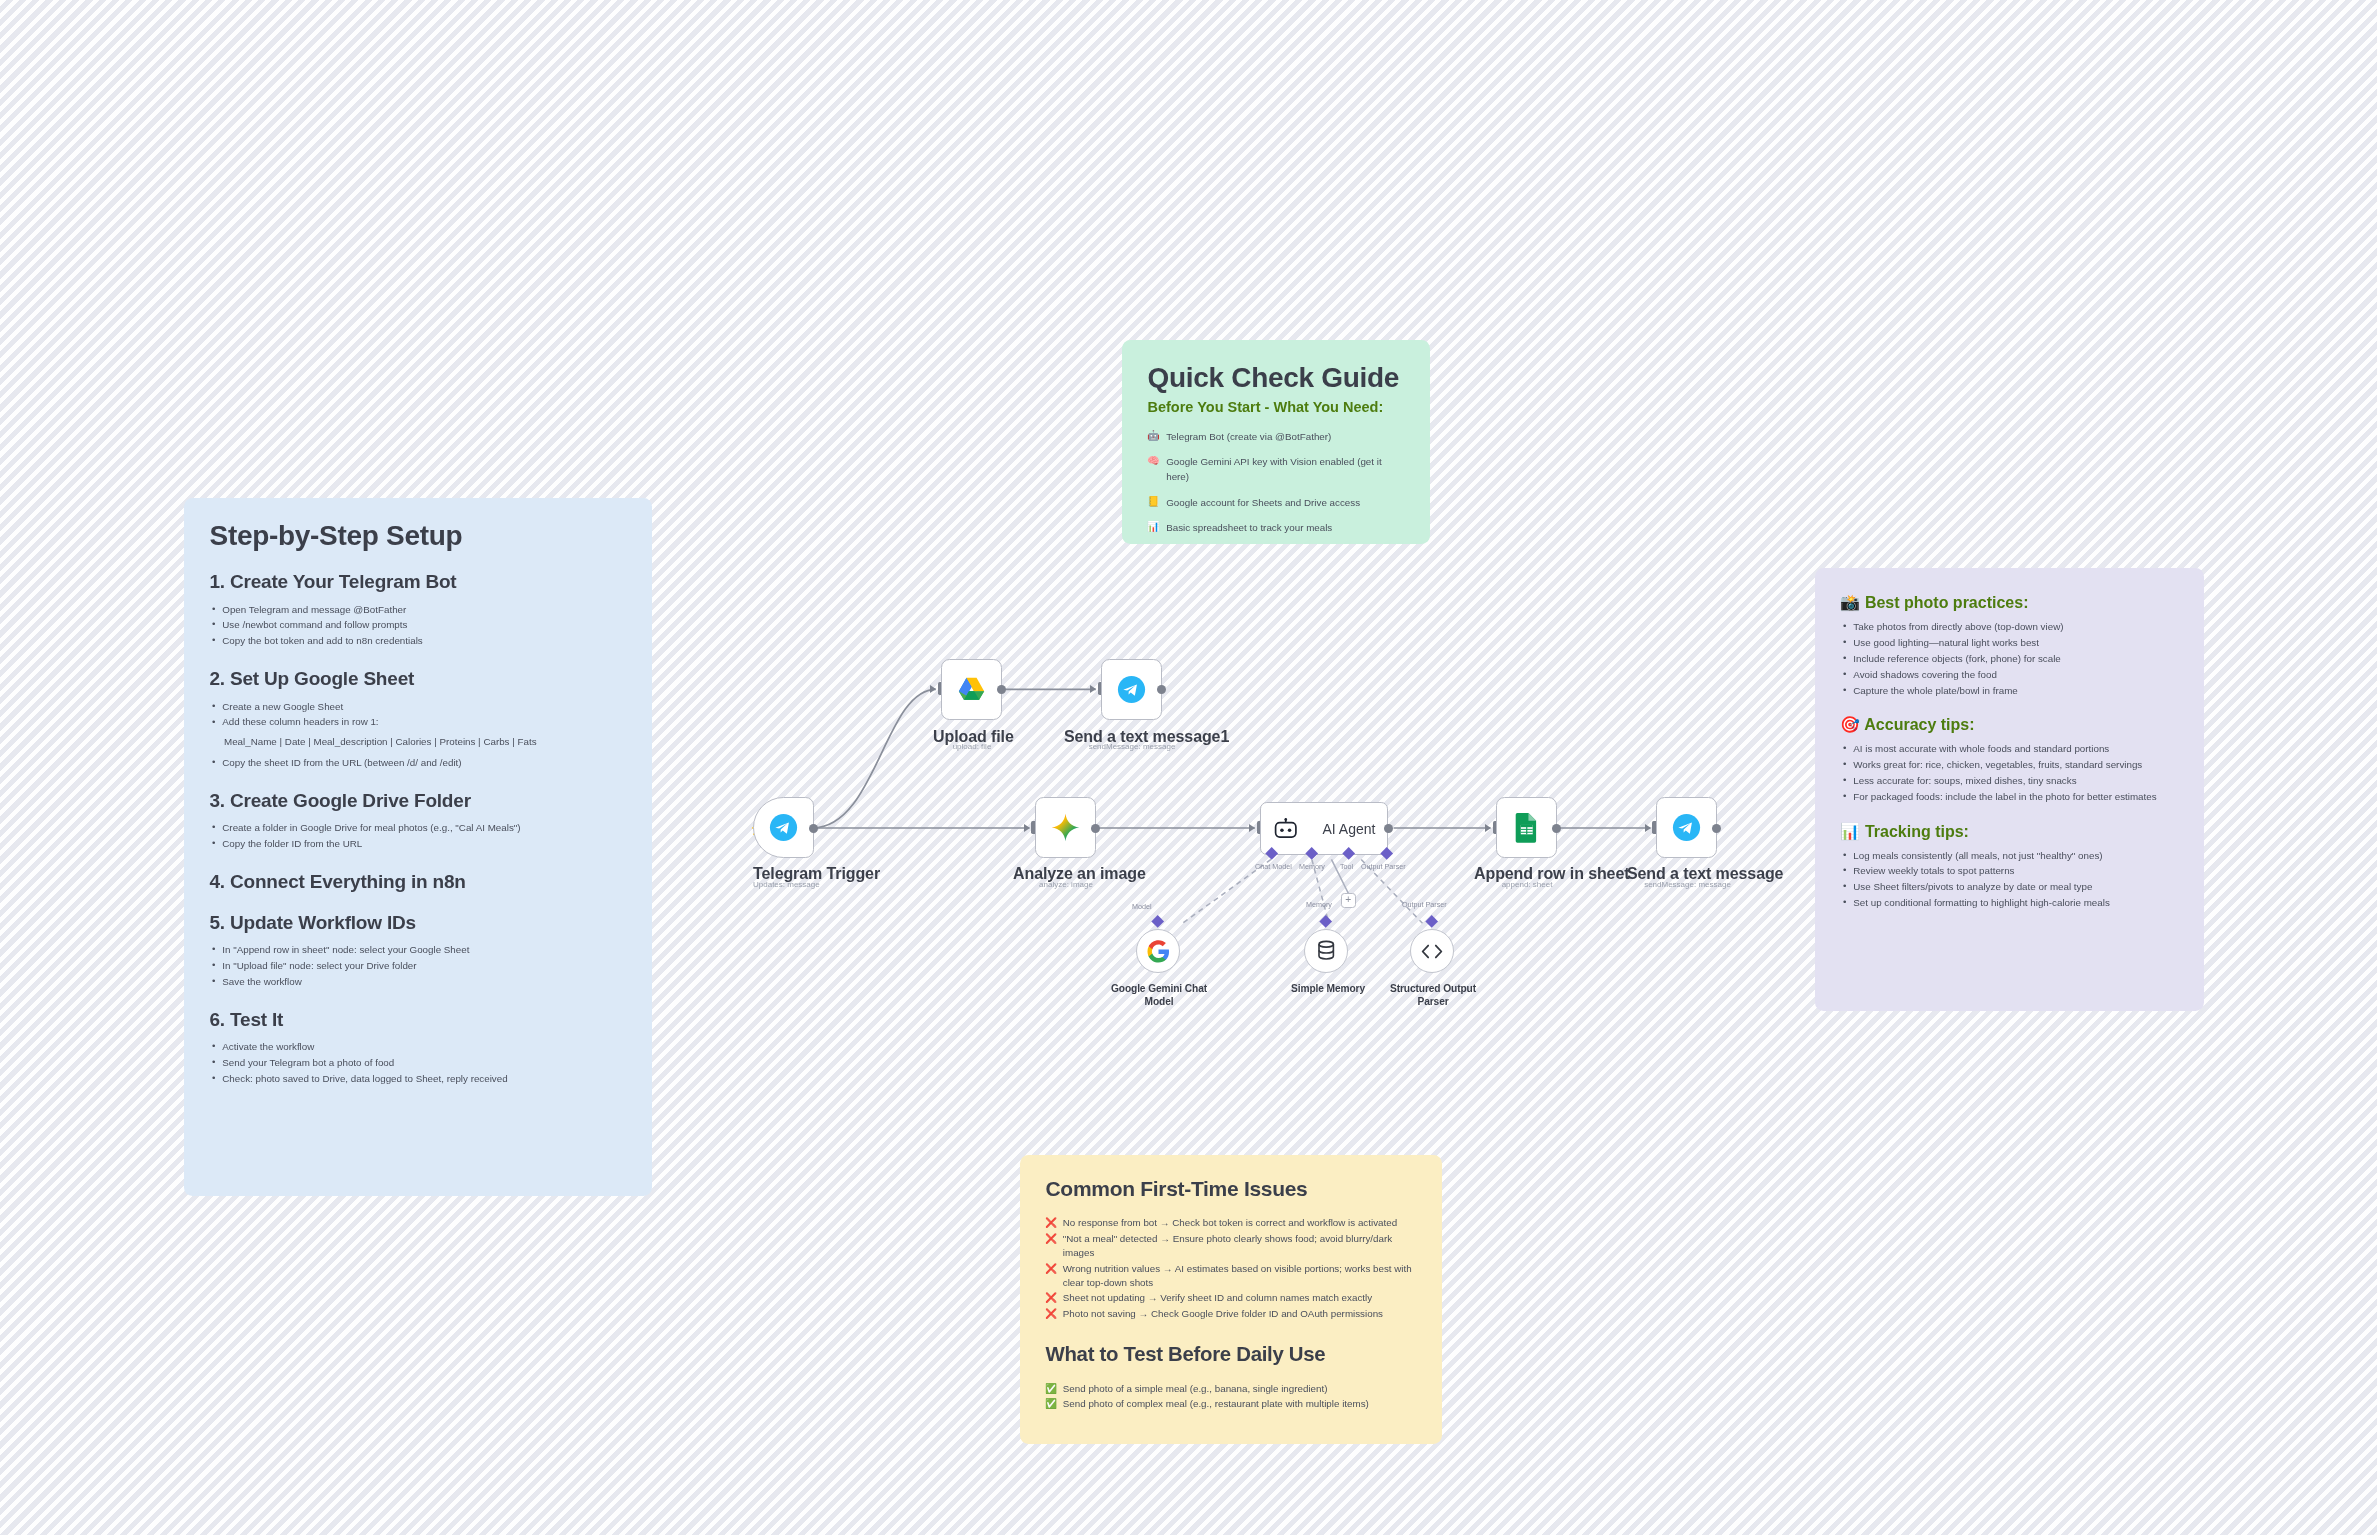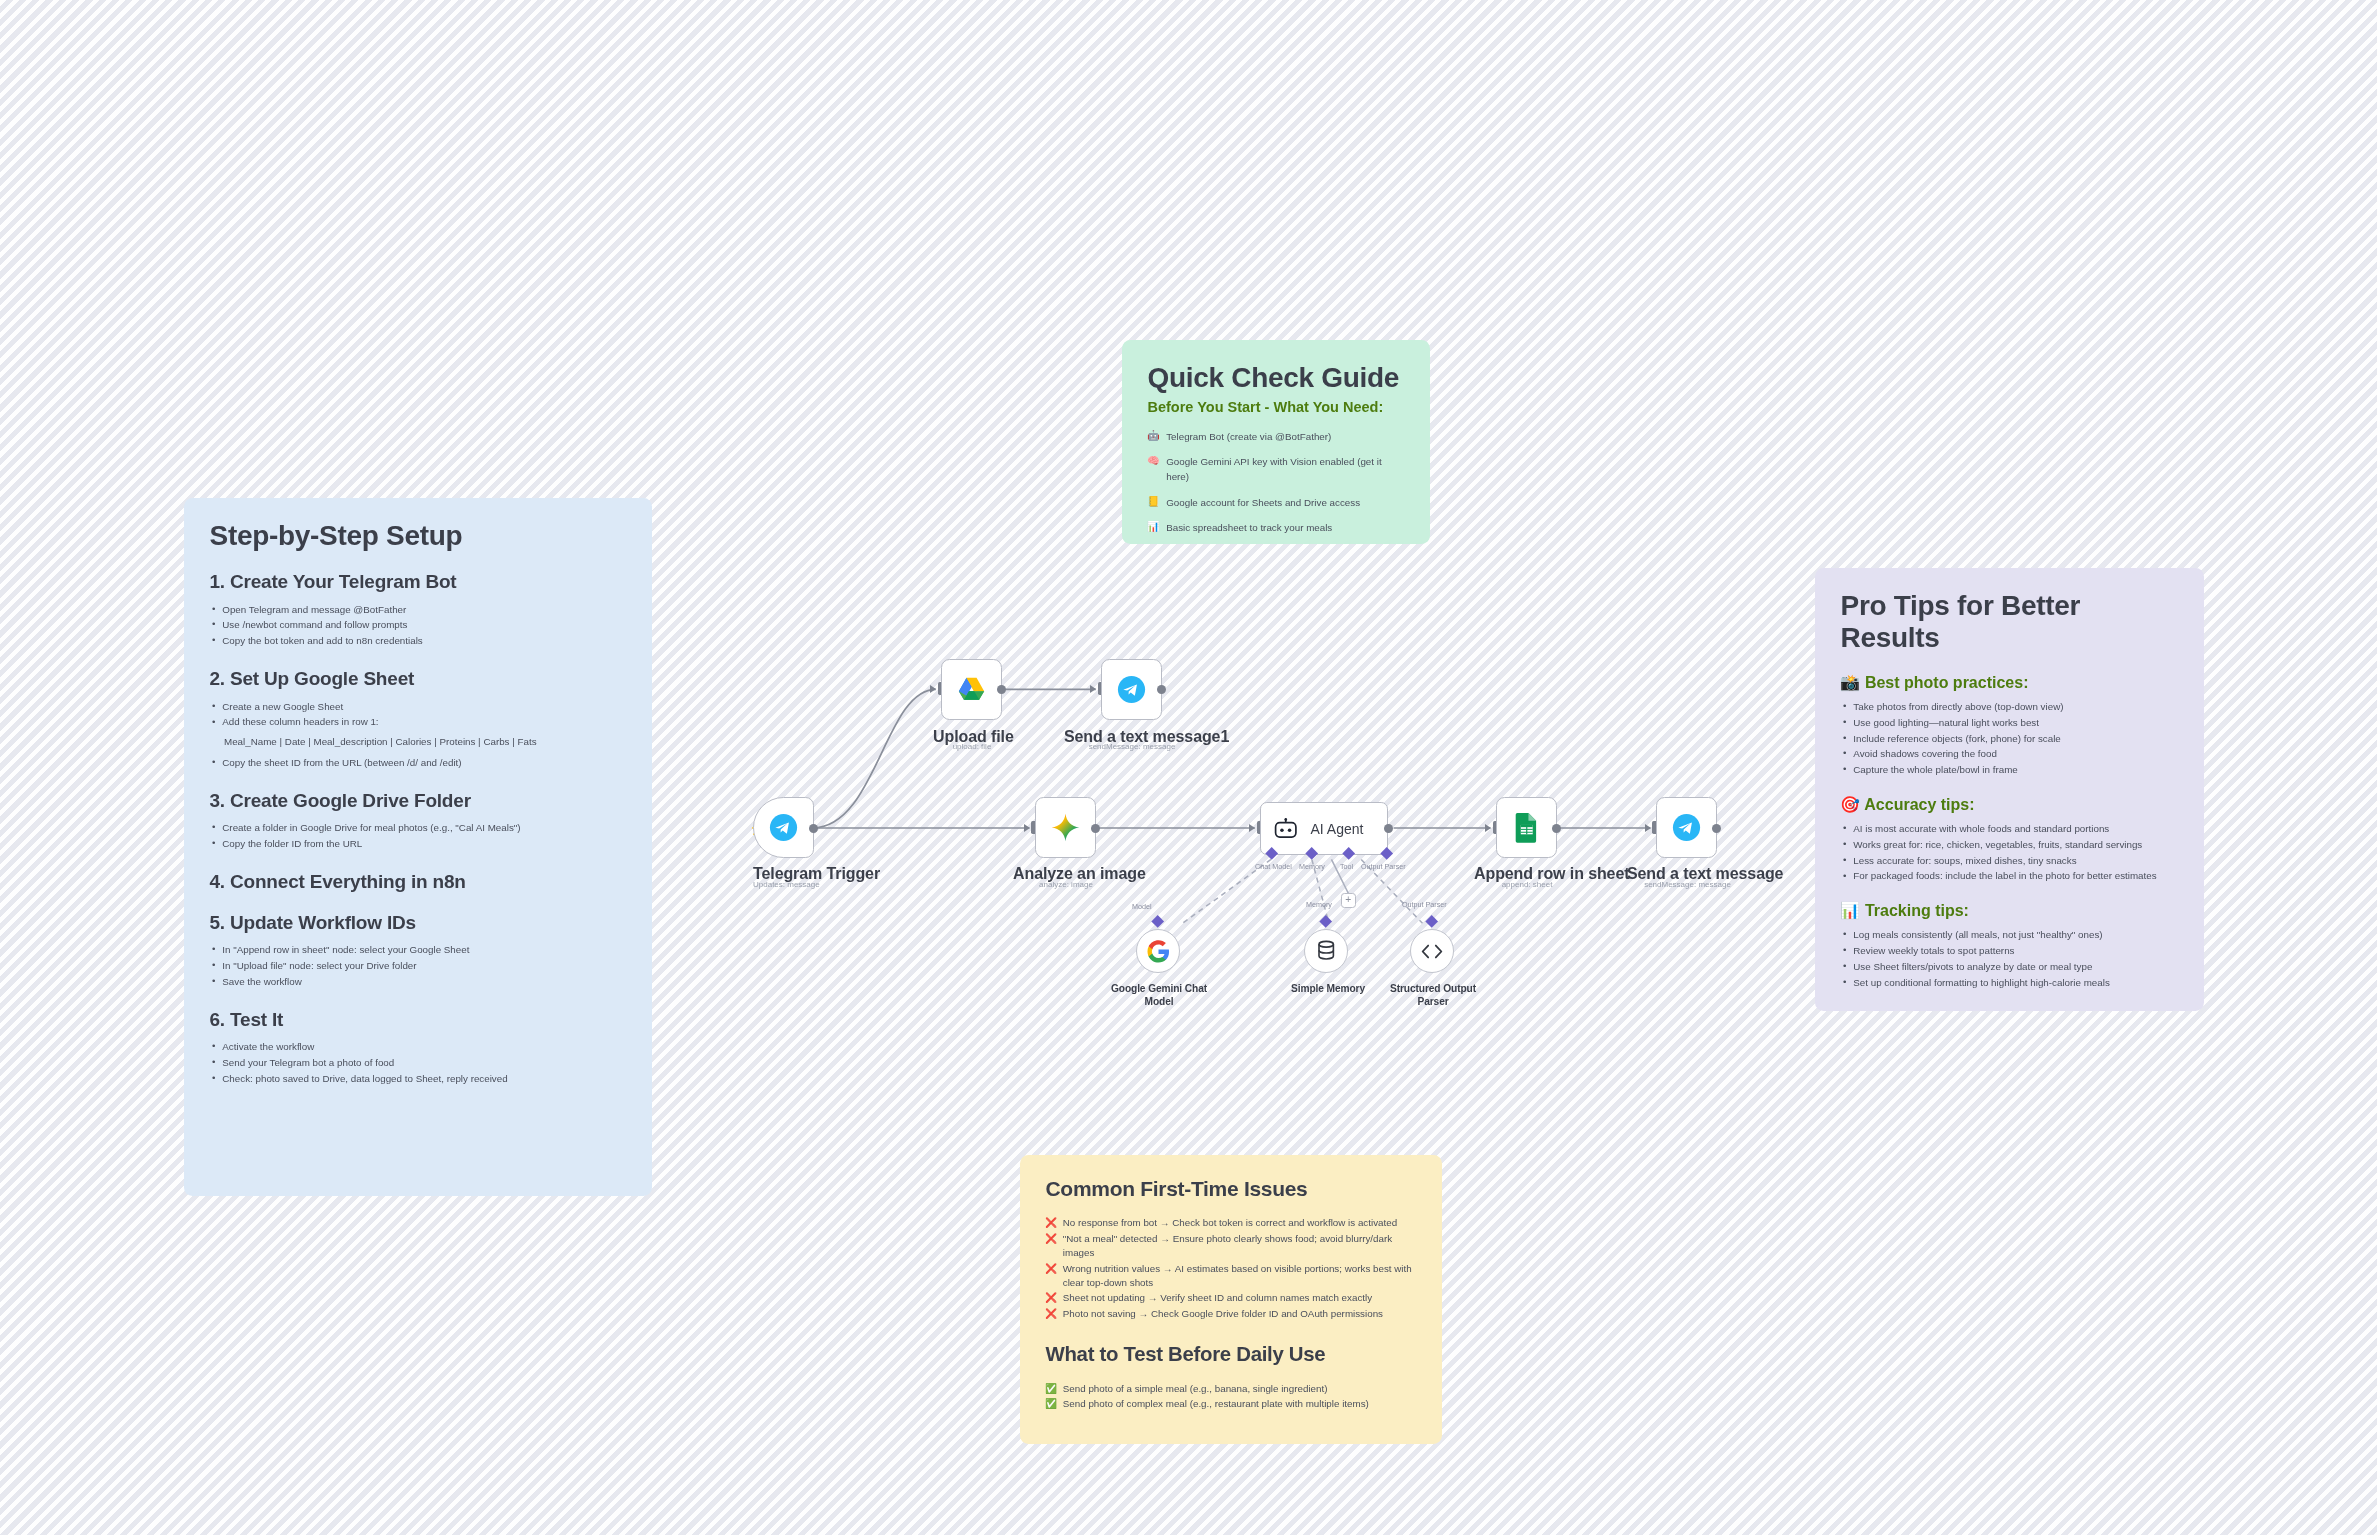--- a/index.html
+++ b/index.html
@@ -106,21 +106,21 @@
   .node.sq { width: 61px; height: 61px; }
   .node.trigger {
     width: 61px; height: 61px;
     border-radius: 31px 8.5px 8.5px 31px;
   }
   .node.wide {
     width: 128px; height: 53px;
     border-radius: 6.8px;
     justify-content: flex-start;
     padding-left: 12px;
-    gap: 12px;
+    gap: 24px;
   }
   .node-label {
     position: absolute;
     text-align: center;
     font-size: 16px;
     font-weight: 600;
     color: #3b3f4a;
     white-space: nowrap;
     letter-spacing: -0.1px;
   }
@@ -251,21 +251,20 @@
       <span class="gl">📒</span>
       <span>Google account for Sheets and Drive access</span>
     </div>
     <div class="emoji-line">
       <span class="gl">📊</span>
       <span>Basic spreadsheet to track your meals</span>
     </div>
   </div>
 
   <div class="sticky" id="note-pro">
-    <h1 style="margin-bottom:19px">Pro Tips for Better Results</h1>
 
     <h3 style="margin-top:3.4px">
       <span>📸</span>
       <span>Best photo practices:</span>
     </h3>
     <ul>
       <li>Take photos from directly above (top-down view)</li>
       <li>Use good lighting—natural light works best</li>
       <li>Include reference objects (fork, phone) for scale</li>
       <li>Avoid shadows covering the food</li>

